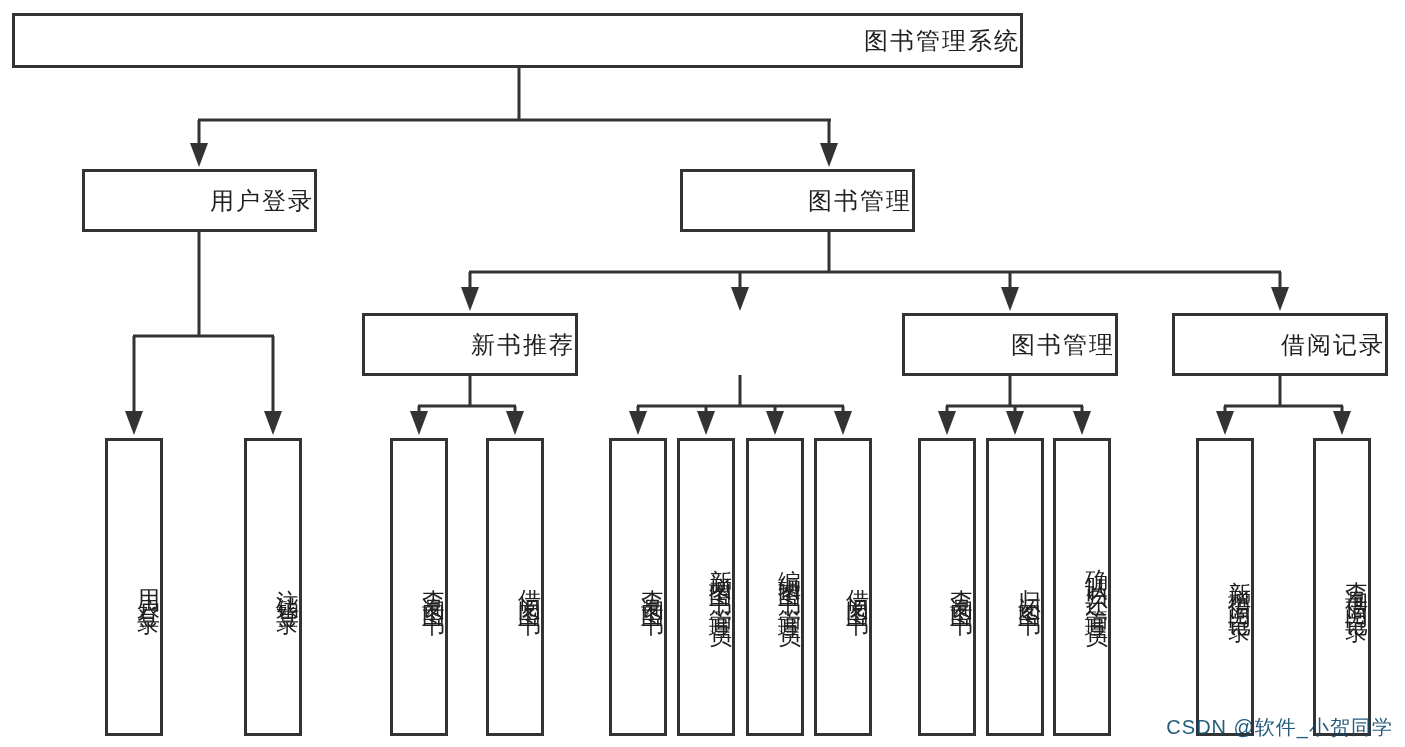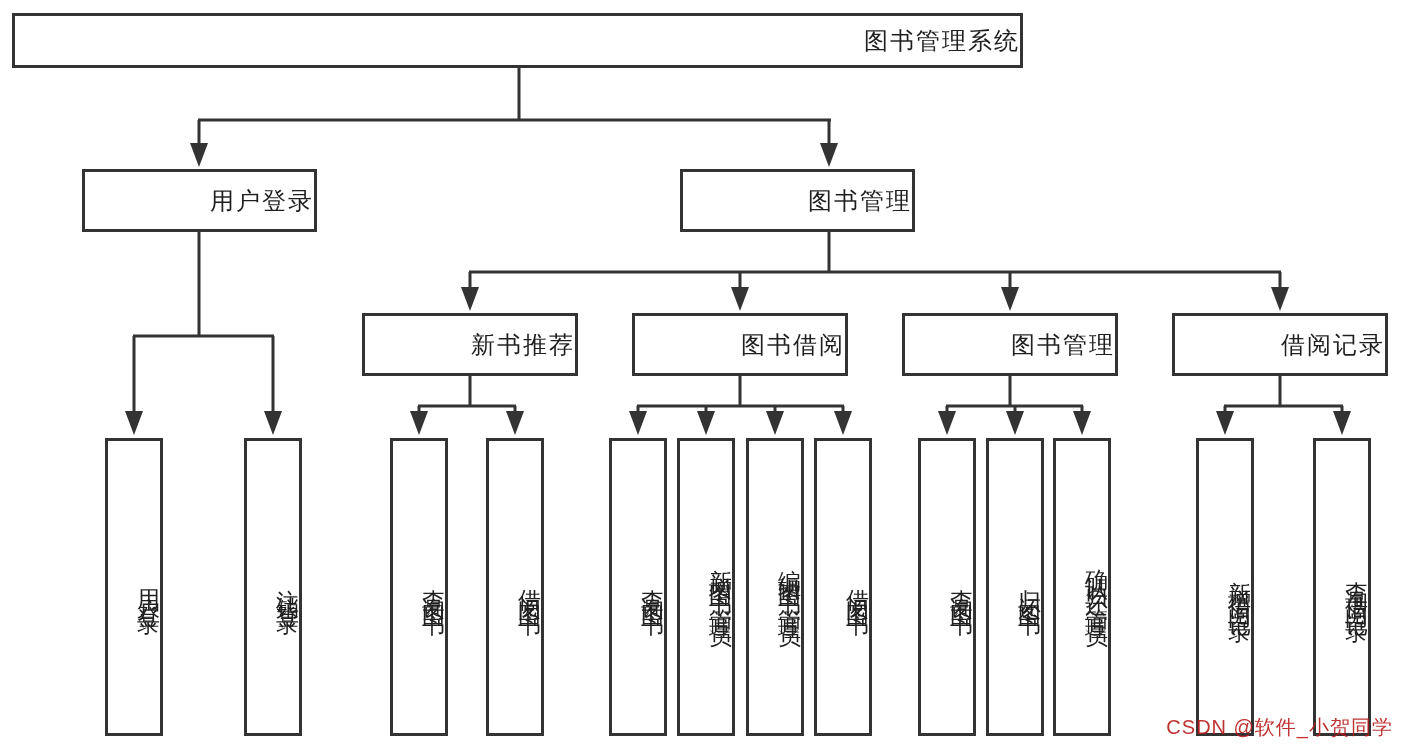--- a/index.html
+++ b/index.html
@@ -13,21 +13,21 @@
   }
   .node .lbl{font-size:24px;letter-spacing:2px;color:#1f1f1f;white-space:nowrap;}
   .vnode .lbl{
     writing-mode:vertical-rl;text-orientation:mixed;
     font-size:23px;letter-spacing:8px;line-height:1;white-space:nowrap;
   }
   #connectors{position:absolute;left:0;top:0;z-index:1;}
   .node{z-index:2;}
   #watermark{
     position:absolute;right:12px;bottom:6px;z-index:3;
-    font-size:20px;color:#b91c1c;opacity:.9;letter-spacing:1px;white-space:nowrap;
+    font-size:20px;color:#0c4a6e;opacity:.9;letter-spacing:1px;white-space:nowrap;
   }
 </style>
 </head>
 <body>
 
 <div id="canvas">
 
   <svg id="connectors" width="1405" height="747" viewBox="0 0 1405 747">
     <g stroke="#333333" stroke-width="3" fill="none">
 
@@ -78,23 +78,20 @@
   <div class="node" style="left:82px;top:169px;width:235px;height:63px;">
     <span class="lbl">用户登录</span>
   </div>
   <div class="node" style="left:680px;top:169px;width:235px;height:63px;padding-left:12px;">
     <span class="lbl">图书管理</span>
   </div>
 
   <div class="node" style="left:362px;top:313px;width:216px;height:63px;padding-left:26px;">
     <span class="lbl">新书推荐</span>
   </div>
-  <div class="node" style="left:632px;top:313px;width:216px;height:63px;">
-    <span class="lbl">图书借阅</span>
-  </div>
   <div class="node" style="left:902px;top:313px;width:216px;height:63px;">
     <span class="lbl">图书管理</span>
   </div>
   <div class="node" style="left:1172px;top:313px;width:216px;height:63px;">
     <span class="lbl">借阅记录</span>
   </div>
 
   <div class="node vnode" style="left:105px;top:438px;width:58px;height:298px;">
     <span class="lbl">用户登录</span>
   </div>

